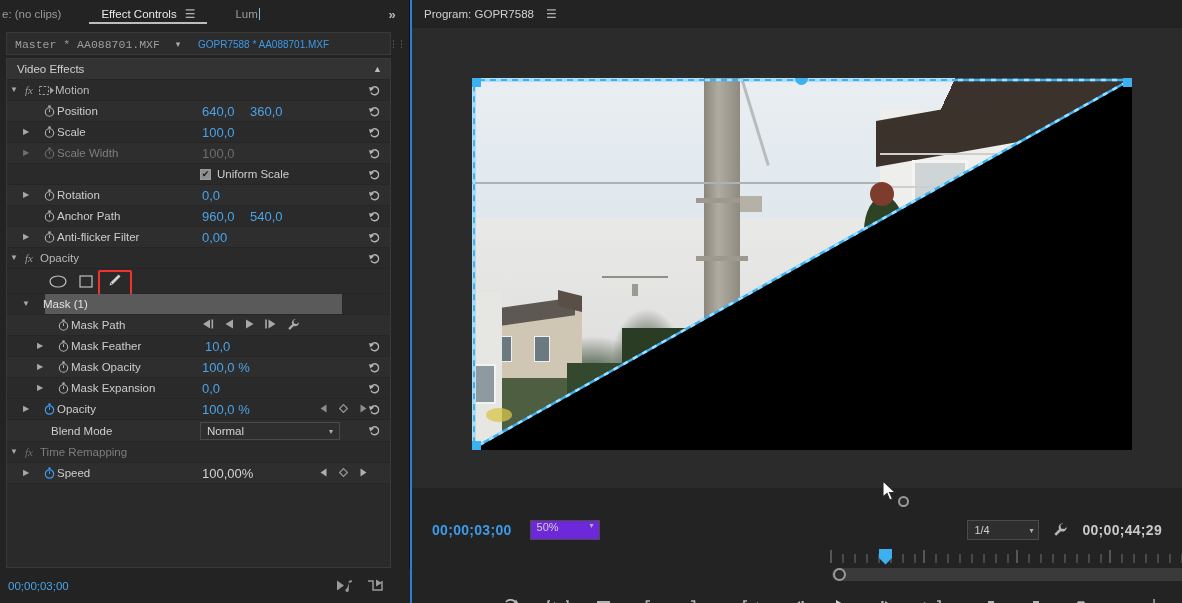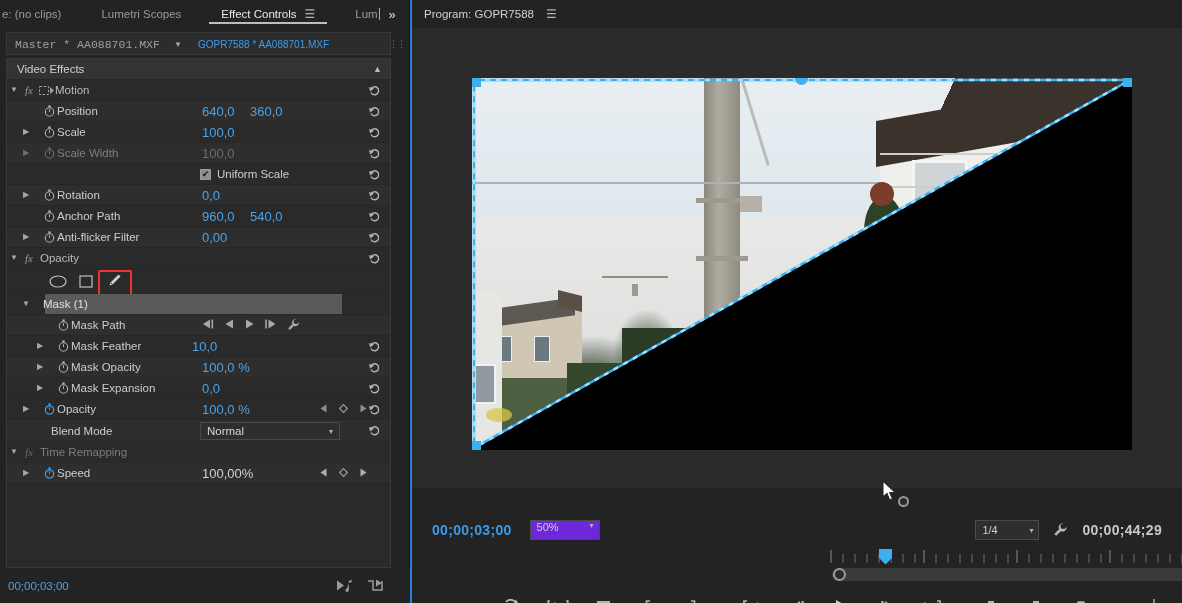--- a/index.html
+++ b/index.html
@@ -257,21 +257,21 @@
     display:flex; align-items:center;
   }
   #mon-tc { color:#3d9ae8; font-size:14px; font-weight:bold; margin-left:20px; letter-spacing:0.3px; }
   #zoom-sel {
     margin-left:18px; width:70px; height:20px;
     background:#6d28d9; border:1px solid #4a4a4a;
     display:flex; align-items:flex-start; padding:0 6px;
     color:#d0d0d0; font-size:11px; position:relative;
   }
   #res-sel {
-    margin-left:auto; width:64px; height:20px;
+    margin-left:auto; width:72px; height:20px;
     background:#2e2e2e; border:1px solid #4a4a4a;
     display:flex; align-items:center; padding:0 6px;
     color:#d0d0d0; font-size:11px; position:relative;
   }
   #wrench { margin-left:14px; color:#b5b5b5; }
   #dur-tc { margin-left:14px; margin-right:20px; color:#c9c9c9; font-size:14px; font-weight:bold; letter-spacing:0.3px; }
   .dd-chev2 { position:absolute; right:5px; font-size:8px; color:#b0b0b0; }
 
   
   #ruler {
@@ -304,23 +304,20 @@
 </head>
 <body>
 
 <div id="app">
 
   <div id="left-panel">
 
     <div class="tabbar">
       <div class="tab truncated-left">
         <span>e: (no clips)</span>
-      </div>
-      <div class="tab">
-        <span>Lumetri Scopes</span>
       </div>
       <div class="tab active">
         <span>Effect Controls</span>
         <span class="tab-menu-icon">☰</span>
       </div>
       <div class="tab">
         <span>Lum</span>
           <span class="caret-blink"></span>
       </div>
       <div class="overflow-btn">»</div>
@@ -575,21 +572,21 @@
         <span class="twirl" style="margin-left:26px">▶</span>
         <span style="width:8px"></span>
         <span class="stopwatch">
           <svg width="11" height="12" viewBox="0 0 11 12">
               <circle cx="5.5" cy="7" r="4.2" fill="none" stroke="#b0b0b0" stroke-width="1.1"></circle>
               <rect x="4.3" y="0.4" width="2.4" height="2" fill="#b0b0b0"></rect>
               <line x1="5.5" y1="7" x2="5.5" y2="4.2" stroke="#b0b0b0" stroke-width="1"></line>
             </svg>
         </span>
         <span class="label">Mask Feather</span>
-        <span class="val" style="left:185px">10,0</span>
+        <span class="val" style="left:198px">10,0</span>
         <span class="resetbtn">
           <svg width="13" height="13" viewBox="0 0 13 13">
               <path d="M3 5 A4 4 0 1 1 3 8.5" fill="none" stroke="#b5b5b5" stroke-width="1.3"></path>
               <polygon points="1,3 6,4.5 2.2,7.6" fill="#b5b5b5"></polygon>
             </svg>
         </span>
       </div>
 
       <div class="row alt">
         <span class="twirl" style="margin-left:26px">▶</span>

